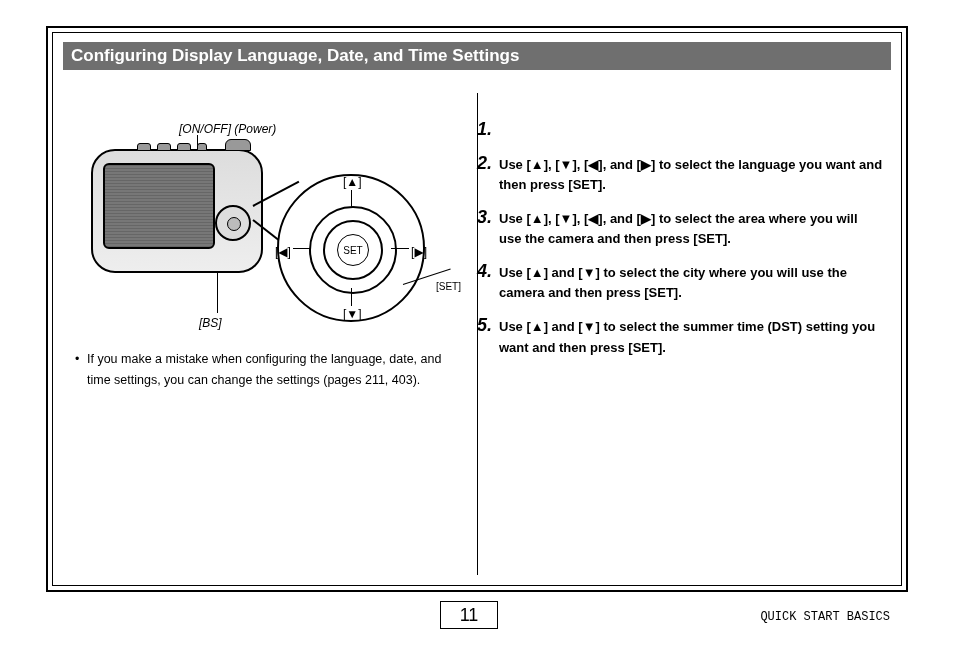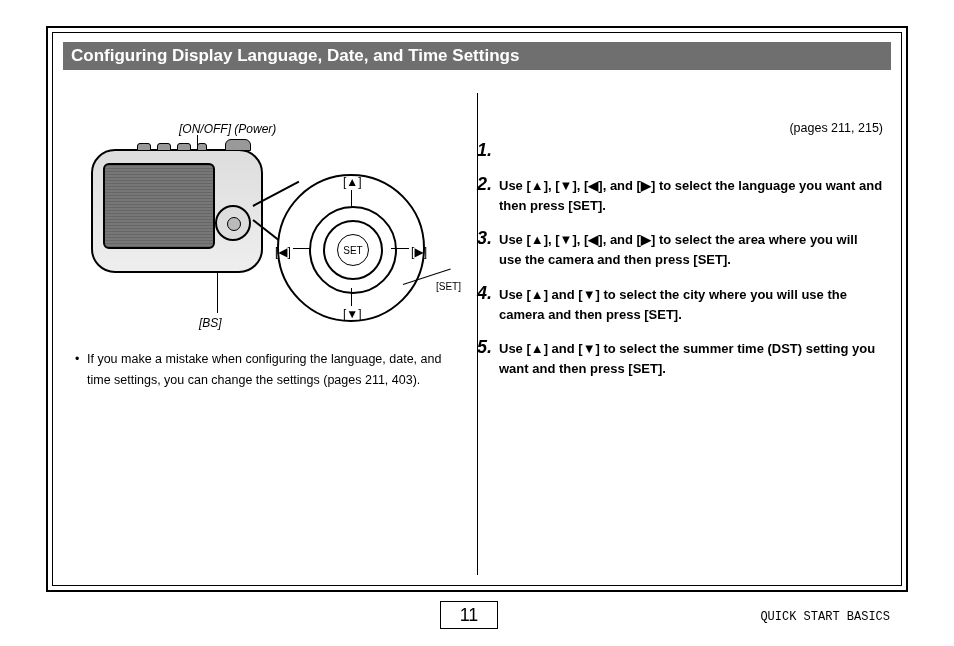--- a/index.html
+++ b/index.html
@@ -277,21 +277,20 @@
         </div>
 
 
         <div class="bullet">
           <span class="bullet-mark">•</span>
           <span>If you make a mistake when configuring the language, date, and time settings, you can change the settings (pages 211, 403).</span>
         </div>
       </div>
 
       <div class="col-right">
-        <div class="page-ref">(pages 211, 215)</div>
 
         <ol class="steps">
 
           <li>
             <span class="step-num">1.</span>
           </li>
 
           <li>
             <span class="step-num">2.</span>
             <span class="step-text">

